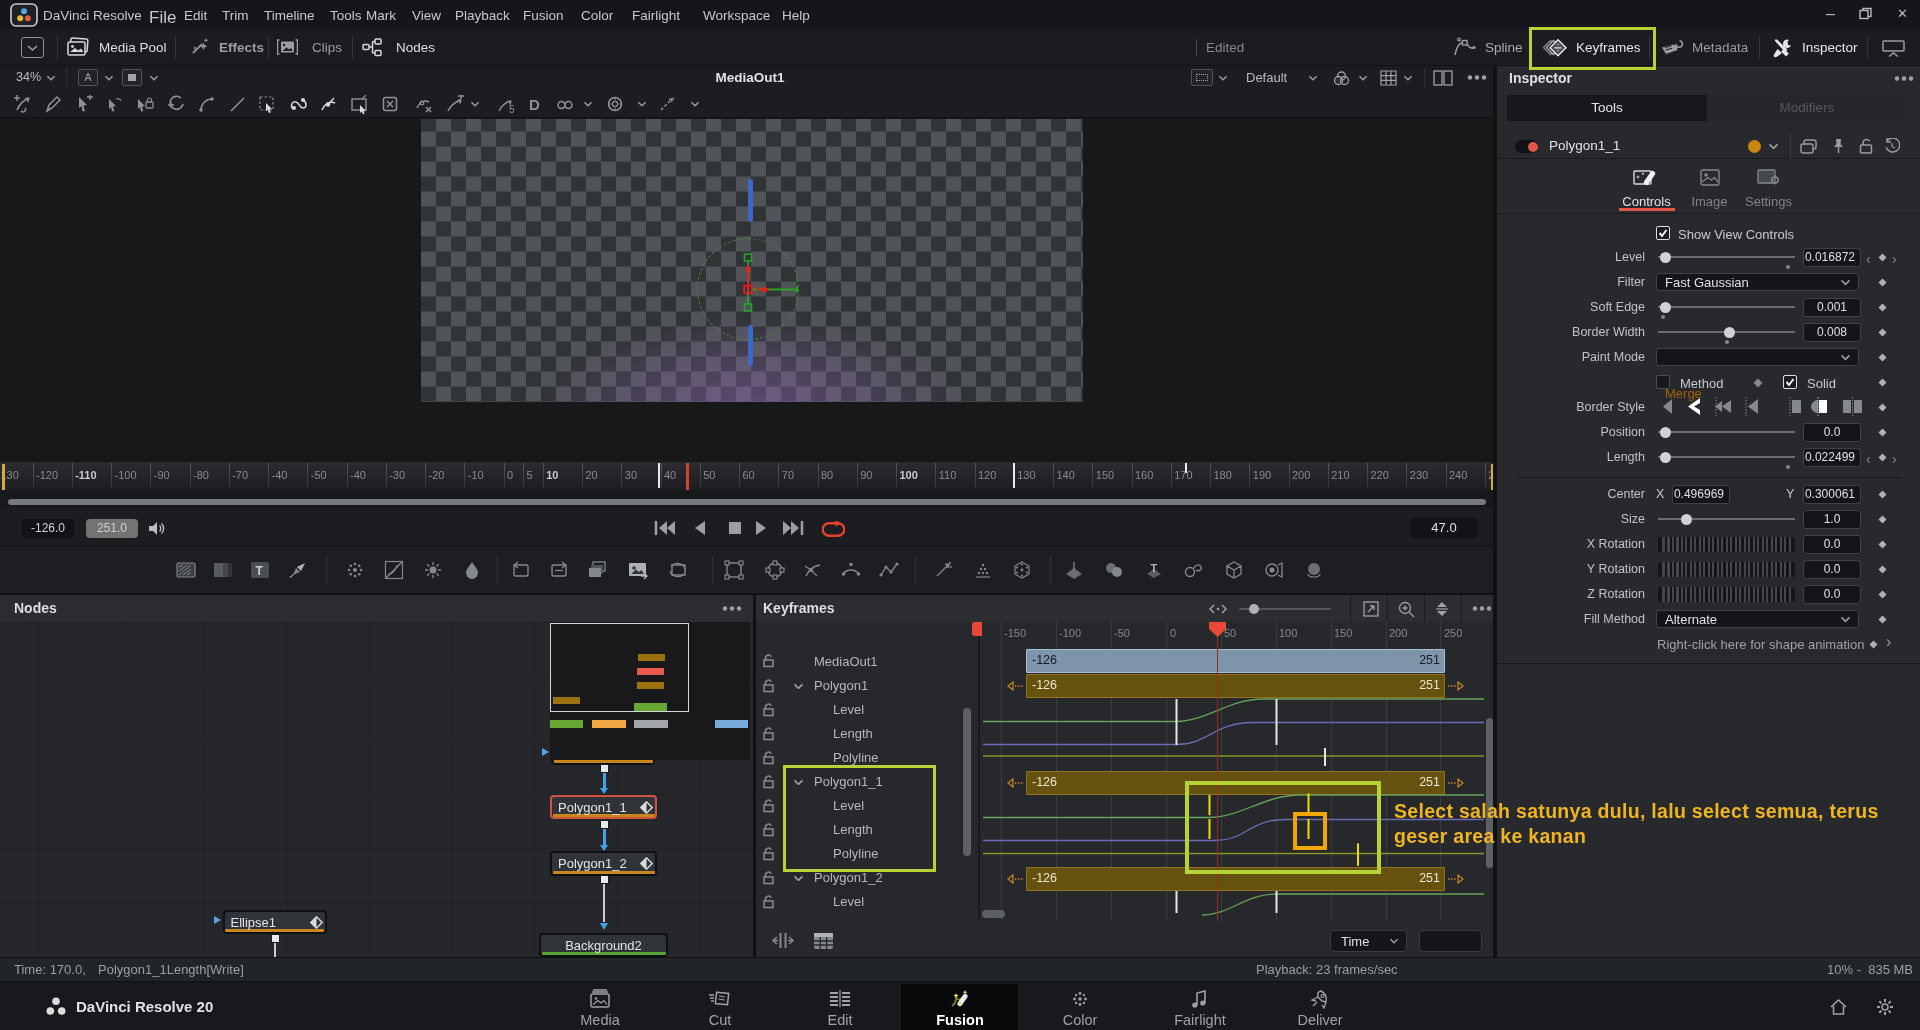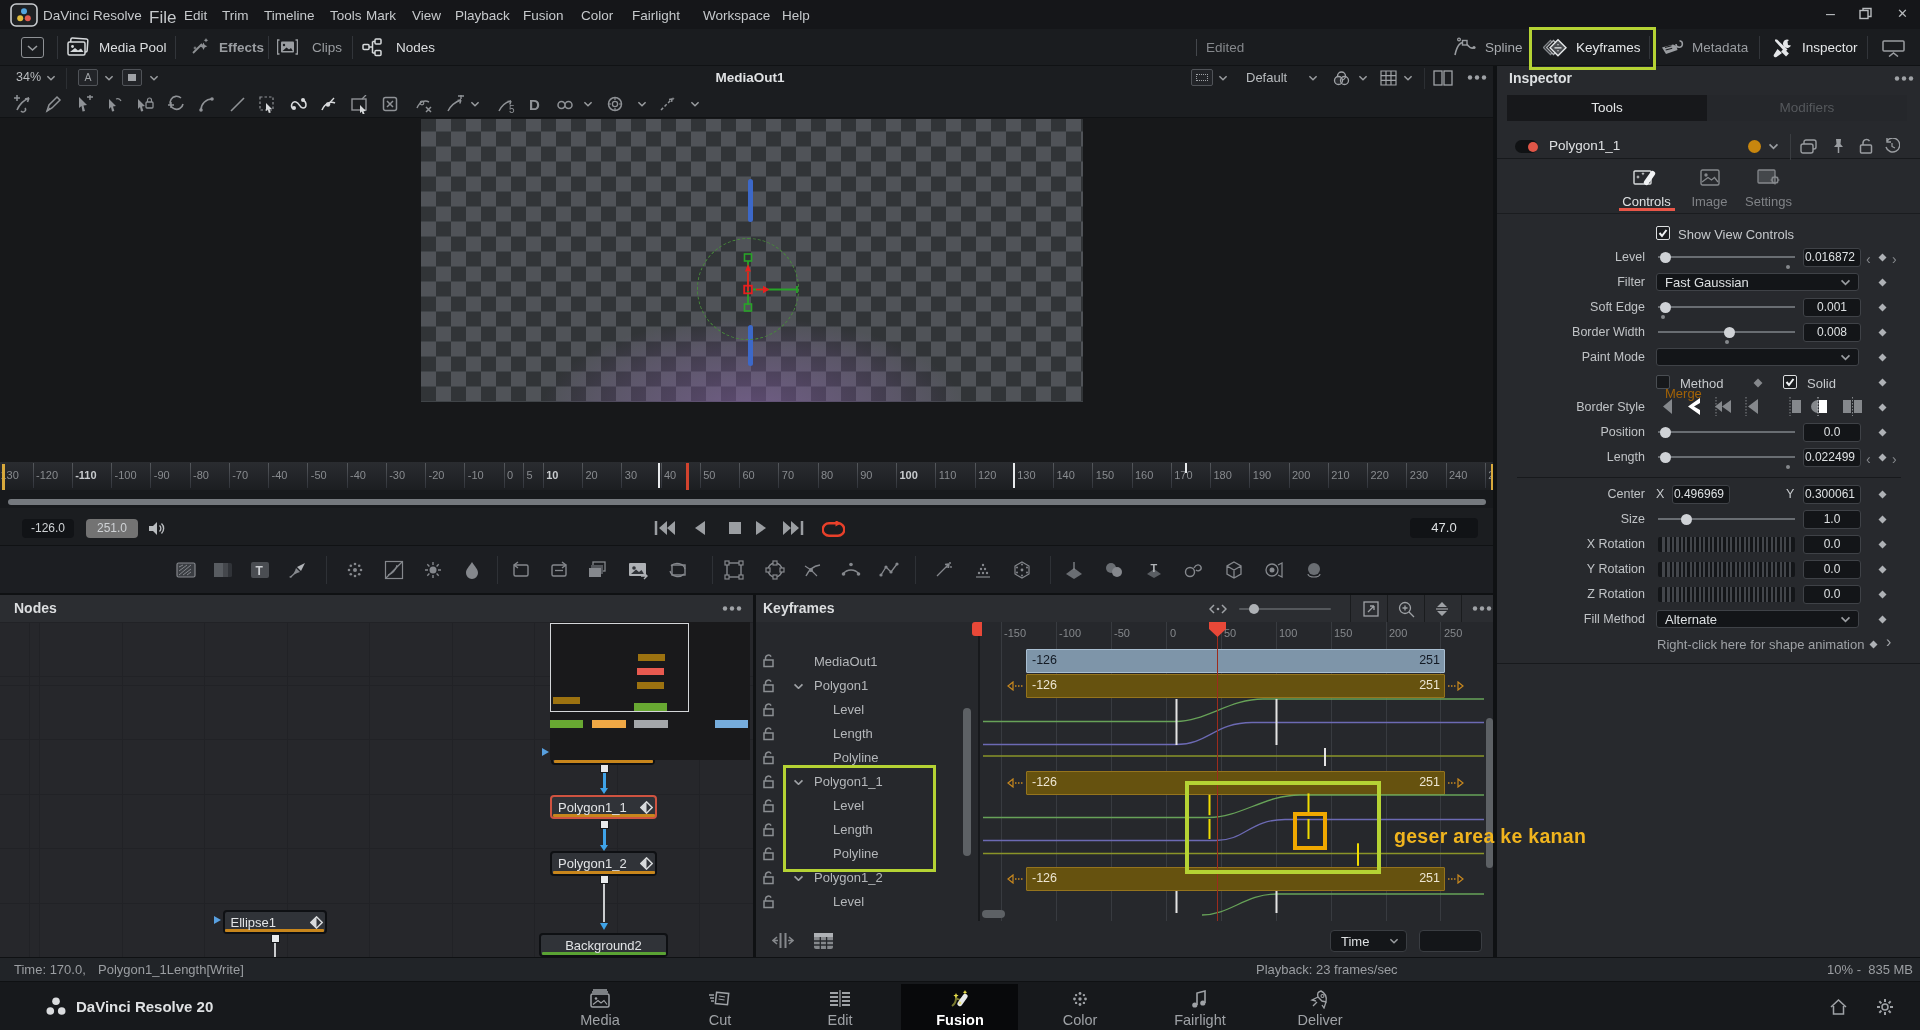--- a/index.html
+++ b/index.html
@@ -794,20 +794,21 @@
 <rect x="295.5" y="269" width="2" height="22" fill="#e4e4e4"></rect>
 </svg>
 <svg class="ab" style="left:1208px;top:621px;width:19px;height:17px;z-index:20;" viewBox="0 0 19 17">
       <path d="M1 1 H18 V8 L9.5 16 L1 8 Z" fill="#e84838"></path>
     </svg>
 <div style="position:absolute;left:1216.8px;top:622px;width:1.6px;height:299px;background:#9c2b1d;z-index:19;"></div>
 <div class="ab" style="left:972px;top:622px;width:10px;height:14px;background:#e84838;border-radius:3px 0 0 3px;z-index:20;"></div>
 <div class="ab" style="left:783px;top:765px;width:153px;height:107px;border:3px solid #b5d334;z-index:30;"></div>
 <div class="ab" style="left:1185px;top:781px;width:196px;height:93px;border:4.5px solid #b5d334;z-index:30;"></div>
 <div class="ab" style="left:1293px;top:811.5px;width:34px;height:38px;border:4px solid #f0a800;z-index:31;"></div>
+<div style="position:absolute;left:1394px;top:802px;font-size:19.5px;color:#f0b41e;font-weight:700;white-space:nowrap;line-height:1;z-index:70;letter-spacing:0.3px;">Select salah satunya dulu, lalu select semua, terus</div>
 <div style="position:absolute;left:1394px;top:827px;font-size:19.5px;color:#f0b41e;font-weight:700;white-space:nowrap;line-height:1;z-index:70;letter-spacing:0.3px;">geser area ke kanan</div>
 <div style="position:absolute;left:756px;top:921px;width:737px;height:36px;background:#26282c;"></div>
 <svg class="ab" style="left:772px;top:931px;width:22px;height:19px;" viewBox="0 0 22 19">
 <path d="M8.5 2 V17 M13.5 2 V17" stroke="#85888c" stroke-width="2"></path>
 <path d="M6 9.5 H1.5 M5 6 L1 9.5 L5 13 M16 9.5 H20.5 M17 6 L21 9.5 L17 13" stroke="#85888c" stroke-width="1.6" fill="none"></path>
 </svg>
 <svg class="ab" style="left:813px;top:932px;width:21px;height:18px;" viewBox="0 0 21 18">
 <rect x="1" y="1" width="19" height="16" rx="2" fill="#85888c"></rect>
 <rect x="1" y="1" width="19" height="4" fill="#aeb1b5"></rect>
 <path d="M7.3 5 V17 M13.6 5 V17 M1 9 H20 M1 13 H20" stroke="#26282c" stroke-width="1.3"></path>

